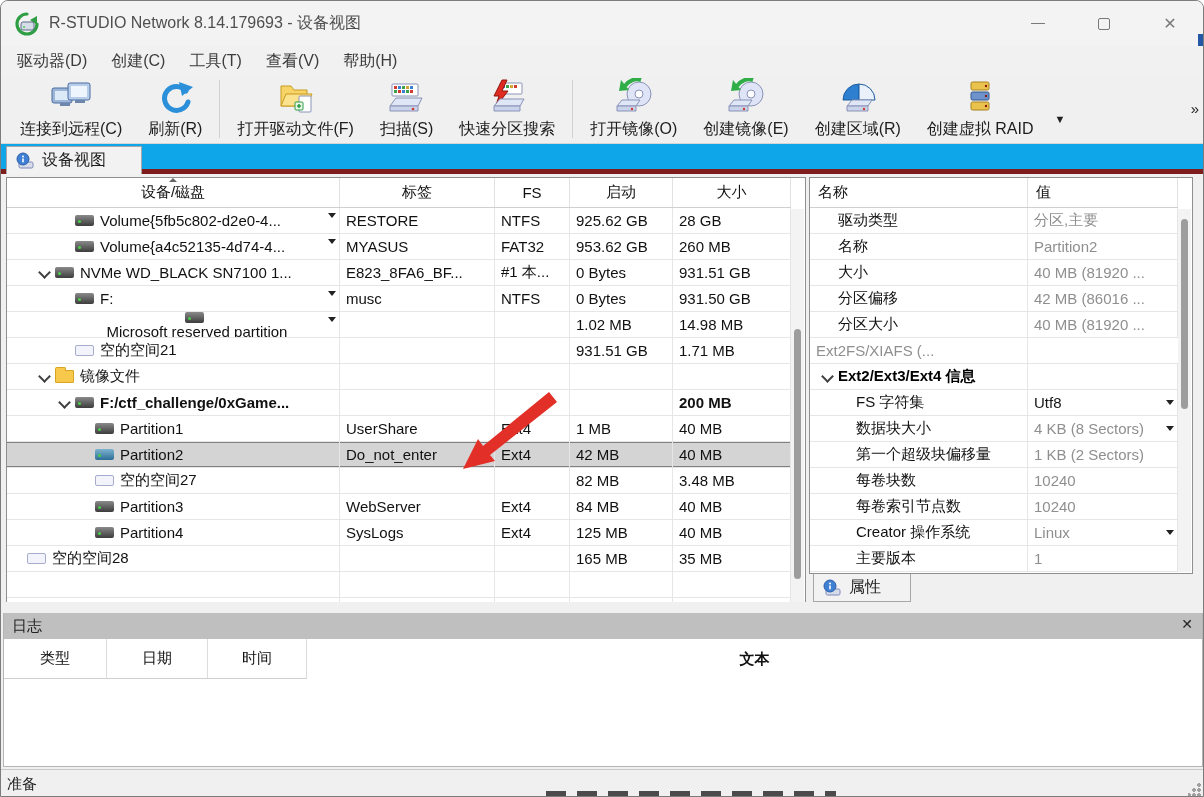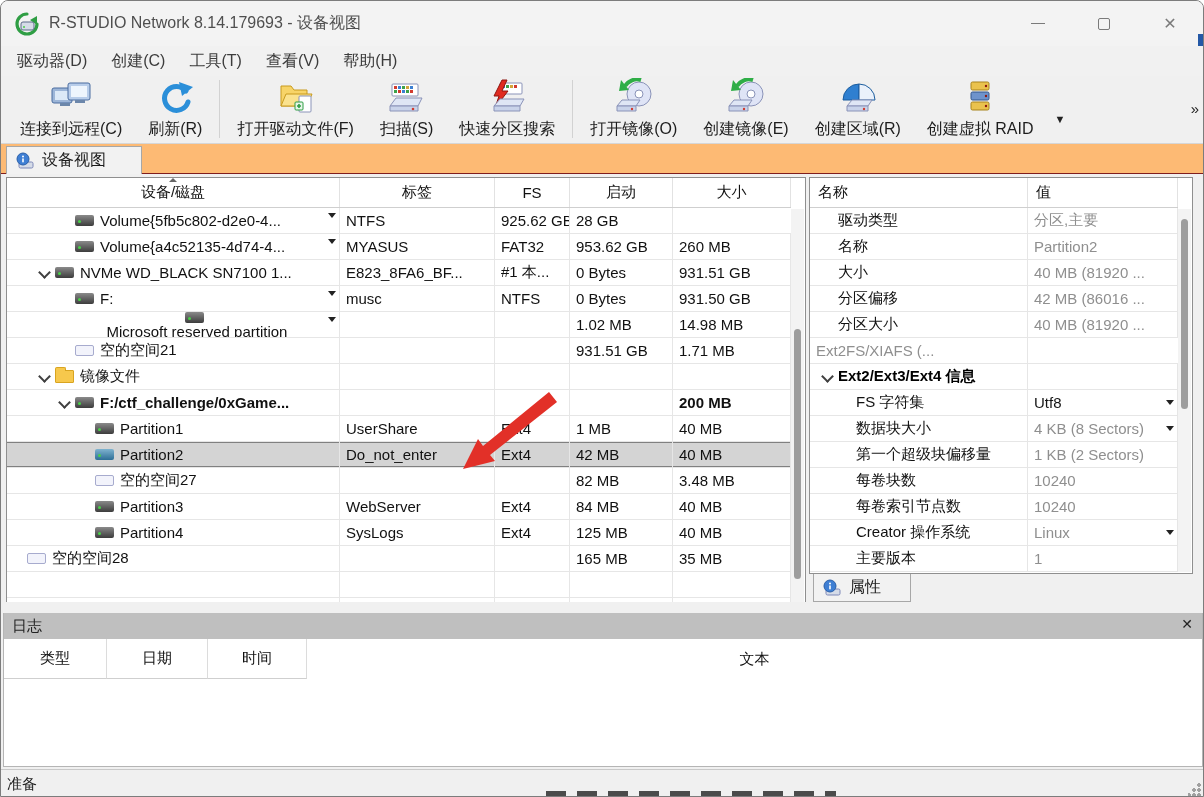--- a/index.html
+++ b/index.html
@@ -29,22 +29,22 @@
   .toolbar { position:absolute; left:0; top:75px; width:100%; height:68px; background:#f0f0f0;
     border-bottom:1px solid #d6d6d6; display:flex; align-items:flex-start; padding:2px 0 0 6px; }
   .tbtn { display:flex; flex-direction:column; align-items:center; padding:0 13px; }
   .tbtn svg { height:40px; }
   .tbtn .tlabel { font-size:16px; color:#1d1d1d; white-space:nowrap; line-height:22px; }
   .tsep { width:1px; height:58px; background:#d2d2d2; margin:2px 4px 0 4px; }
   .toverflow-down { align-self:center; margin:16px 0 0 8px; font-size:11px; color:#222; }
   .toverflow-more { position:absolute; right:4px; top:24px; font-size:15px; color:#222; }
 
   
-  .tabstrip { position:absolute; left:0; top:143px; width:100%; height:30px; background:#fdba74;
-    border-bottom:1px solid #7f1d1d; }
+  .tabstrip { position:absolute; left:0; top:143px; width:100%; height:30px; background:#0ea5e9;
+    border-bottom:5px solid #7f1d1d; }
   .tab { position:absolute; left:5px; top:2px; height:28px; width:136px; background:#f2f2f2;
     border:1px solid #a7a7a7; border-bottom:none; display:flex; align-items:center; padding-left:8px; }
   .tab .tab-label { margin-left:7px; font-size:16px; color:#1c1c1c; }
 
   
   .panel { position:absolute; background:#fff; border:1px solid #8f8f8f; }
   #left-panel  { left:5px;  top:176px; width:800px; height:525px; }
   #right-panel { left:808px; top:176px; width:384px; height:397px; }
 
   .tblwrap { position:absolute; left:0; top:0; right:14px; bottom:0; overflow:hidden; }
@@ -103,21 +103,21 @@
   .splitter { position:absolute; left:0; top:601px; width:100%; height:11px; background:#f0f0f0; }
   .log-panel { position:absolute; left:2px; top:612px; width:1200px; height:154px; background:#fff;
     border:1px solid #b5b5b5; border-top:none; }
   .log-title { position:absolute; left:0; top:0; width:100%; height:26px; background:#bfbfbf;
     display:flex; align-items:center; padding-left:8px; font-size:15px; color:#222; }
   .log-close { position:absolute; right:9px; top:3px; font-size:14px; color:#222; }
   .log-head { position:absolute; left:0; top:26px; width:100%; height:40px; display:grid;
     grid-template-columns:103px 101px 99px 1fr; }
   .log-head .lhcell { display:flex; align-items:center; justify-content:center; font-size:15px;
     color:#111; border-right:1px solid #dcdcdc; border-bottom:1px solid #cfcfcf; }
-  .log-head .lhcell:last-child { border-right:none; border-bottom:none; }
+  .log-head .lhcell:last-child { border-right:none; border-bottom:none;font-weight:bold; }
 
   
   .statusbar { position:absolute; left:0; top:768px; width:100%; height:29px; background:#f0f0f0;
     border-top:1px solid #c9c9c9; display:flex; align-items:center; padding-left:6px; }
   .status-text { font-size:15px; color:#1d1d1d; }
   .grip { position:absolute; right:2px; bottom:2px; width:13px; height:13px;
     background:
       radial-gradient(circle at 11px 2px, #a0a0a0 1.6px, transparent 1.8px),
       radial-gradient(circle at 11px 7px, #a0a0a0 1.6px, transparent 1.8px),
       radial-gradient(circle at 6px 7px,  #a0a0a0 1.6px, transparent 1.8px),
@@ -311,20 +311,21 @@
           </div>
       </div>
       <div id="device-rows">
           <div class="trow">
             <div class="cell name-cell" style="padding-left: 48px;">
               <span class="tree-spacer"></span>
               <span class="row-icon icon-disk"></span>
               <span class="row-name">Volume{5fb5c802-d2e0-4...</span>
               <span class="row-drop"></span>
             </div>
+            <div class="cell">RESTORE</div>
             <div class="cell">NTFS</div>
             <div class="cell">925.62 GB</div>
             <div class="cell">28 GB</div>
           </div>
           <div class="trow">
             <div class="cell name-cell" style="padding-left: 48px;">
               <span class="tree-spacer"></span>
               <span class="row-icon icon-disk"></span>
               <span class="row-name">Volume{a4c52135-4d74-4...</span>
               <span class="row-drop"></span>

